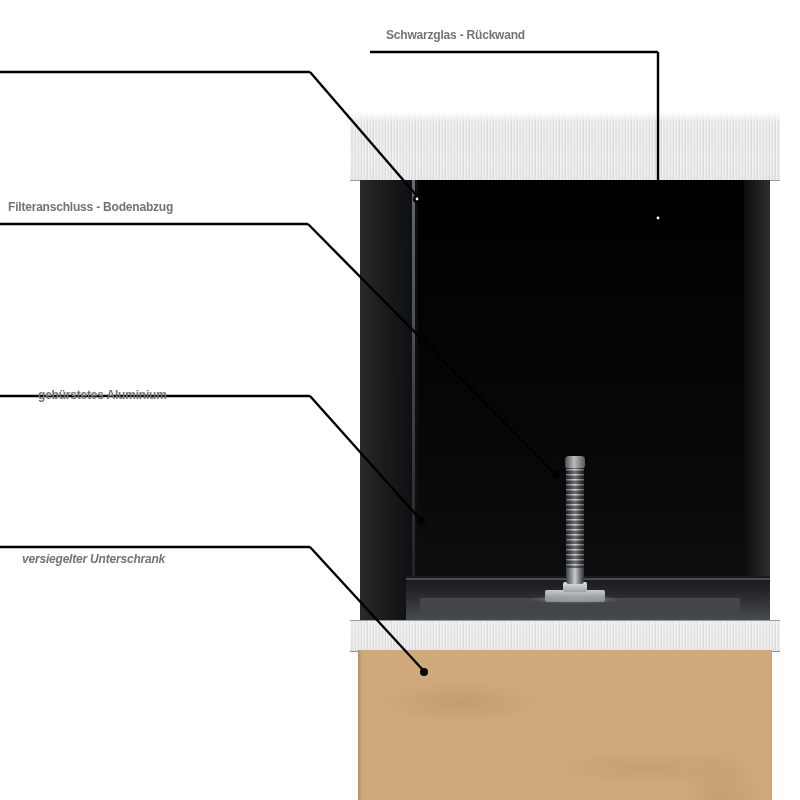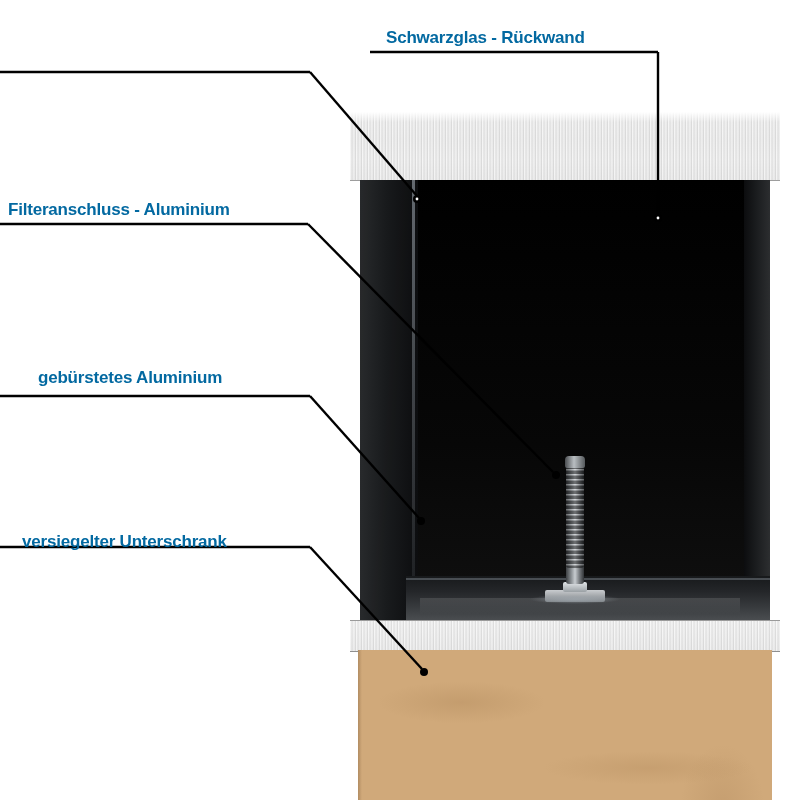--- a/index.html
+++ b/index.html
@@ -229,22 +229,22 @@
     position: absolute;
     left: 0; top: 0; bottom: 0;
     width: 4px;
     background: linear-gradient(to right, rgba(120,88,54,0.35), rgba(120,88,54,0));
   }
 
   
   .callout-label {
     position: absolute;
     font-weight: bold;
-    font-size: 17px;
-    color: #0369a1;
+    font-size: 12px;
+    color: #737373;
     white-space: nowrap;
     letter-spacing: -0.2px;
   }
   svg.leaders {
     position: absolute;
     left: 0;
     top: 0;
     width: 800px;
     height: 800px;
     pointer-events: none;
@@ -308,19 +308,19 @@
     </g>
     <g fill="#ffffff">
       <circle cx="417" cy="199" r="1.4"></circle>
       <circle cx="658" cy="218" r="1.4"></circle>
     </g>
   </svg>
 
 
   <div class="callout-label" style="left:386px; top:28px;">Schwarzglas - Rückwand</div>
 
-  <div class="callout-label" style="left:8px; top:200px;">Filteranschluss - Aluminium</div>
-
-  <div class="callout-label" style="left:38px; top:368px;">gebürstetes Aluminium</div>
-
-  <div class="callout-label" style="left:22px; top:532px;">versiegelter Unterschrank</div>
+  <div class="callout-label" style="left:8px; top:200px;">Filteranschluss - Bodenabzug</div>
+
+  <div class="callout-label" style="left:38px; top:388px;">gebürstetes Aluminium</div>
+
+  <div class="callout-label" style="left:22px; top:552px;font-style:italic;">versiegelter Unterschrank</div>
 
 </div>
 
 </body></html>

